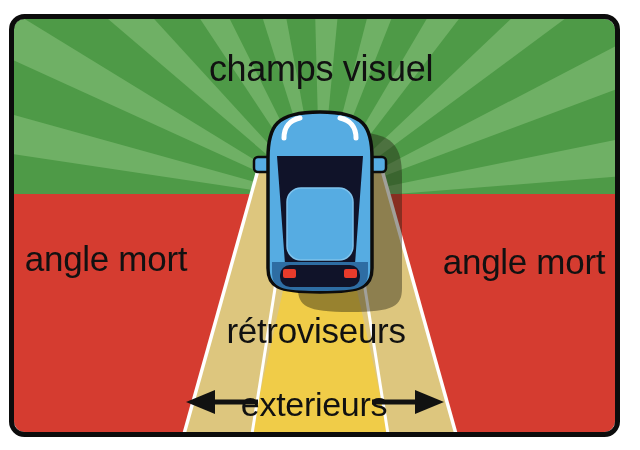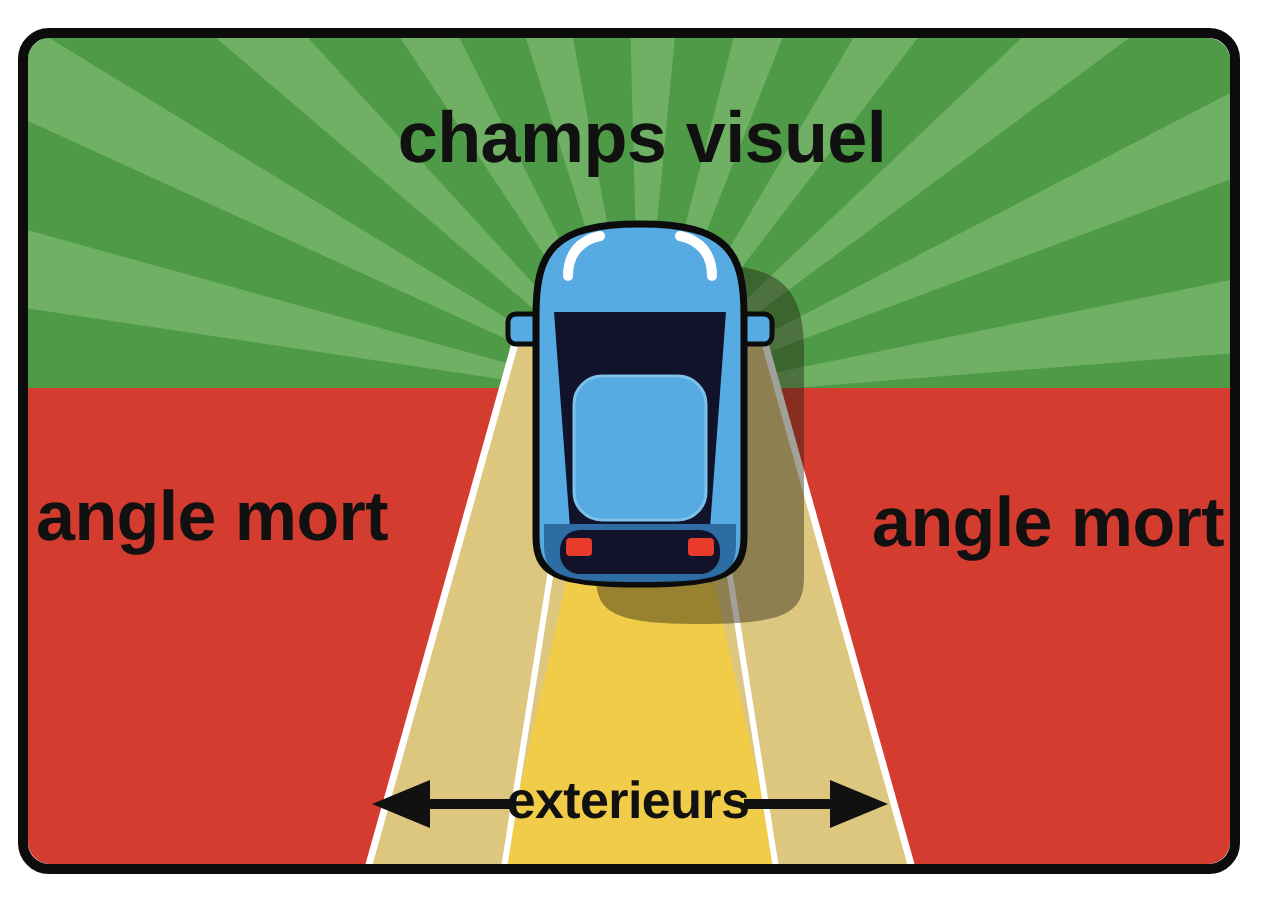--- a/index.html
+++ b/index.html
@@ -2,37 +2,37 @@
 <html style="--page-white: #ffffff; --field-green: #4e9a47; --ray-green: #6fb065; --blind-red: #d53c30; --mirror-yellow: #f0cc48; --mirror-tan: #ddc67e; --divider-white: #ffffff; --outline-black: #0c0c0c; --label-black: #111111; --car-blue: #56ace2; --car-glass: #101329; --car-bumper-blue: #2e6da3; --taillight-red: #e83b2b; --shadow-dark: rgba(30,28,14,0.42);"><head>
 <meta charset="utf-8">
 <style>
   html,body{margin:0;padding:0;}
   body{
     width:640px;height:450px;
     background:var(--page-white,#fff);
     font-family:"Liberation Sans","DejaVu Sans",sans-serif;
     overflow:hidden;
   }
-  .stage{position:relative;width:640px;height:450px;background:var(--page-white,#fff);font-weight:bold;}
+  .stage{position:relative;width:640px;height:450px;background:var(--page-white,#fff);}
   .stage svg{position:absolute;left:0;top:0;}
   .label{
     position:absolute;
     transform:translateX(-50%);
     color:var(--label-black,#111);
     white-space:nowrap;
     line-height:1.05;
     letter-spacing:-0.3px;
     user-select:none;
   }
   .lbl-title{top:50px;left:321px;font-size:36px;}
   .lbl-blind-left{top:241px;left:106px;font-size:35px;}
   .lbl-blind-right{top:244px;left:524px;font-size:35px;}
   .lbl-mirrors{top:313px;left:316px;font-size:35px;}
   .lbl-interior{top:353px;left:315px;font-size:26px;}
-  .lbl-exterior{top:387px;left:314px;font-size:26px;}
+  .lbl-exterior{top:387px;left:314px;font-size:34px;}
 </style>
 </head>
 <body>
 
 <div class="stage">
 
   <svg width="640" height="450" viewBox="0 0 640 450">
     <defs>
       <clipPath id="cardClip">
           <rect x="14" y="19" width="601" height="413" rx="11"></rect>
@@ -94,14 +94,15 @@
         <polygon points="444,402 415,390 415,414" stroke="none"></polygon>
       </g>
     </g>
 
     <rect x="11.5" y="16.5" width="606" height="418" rx="13" style="fill:none;stroke:var(--outline-black);stroke-width:5"></rect>
   </svg>
 
   <div class="label lbl-title">champs visuel</div>
   <div class="label lbl-blind-left">angle mort</div>
   <div class="label lbl-blind-right">angle mort</div>
+  <div class="label lbl-mirrors">rétroviseurs</div>
   <div class="label lbl-exterior">exterieurs</div>
 </div>
 
 </body></html>

